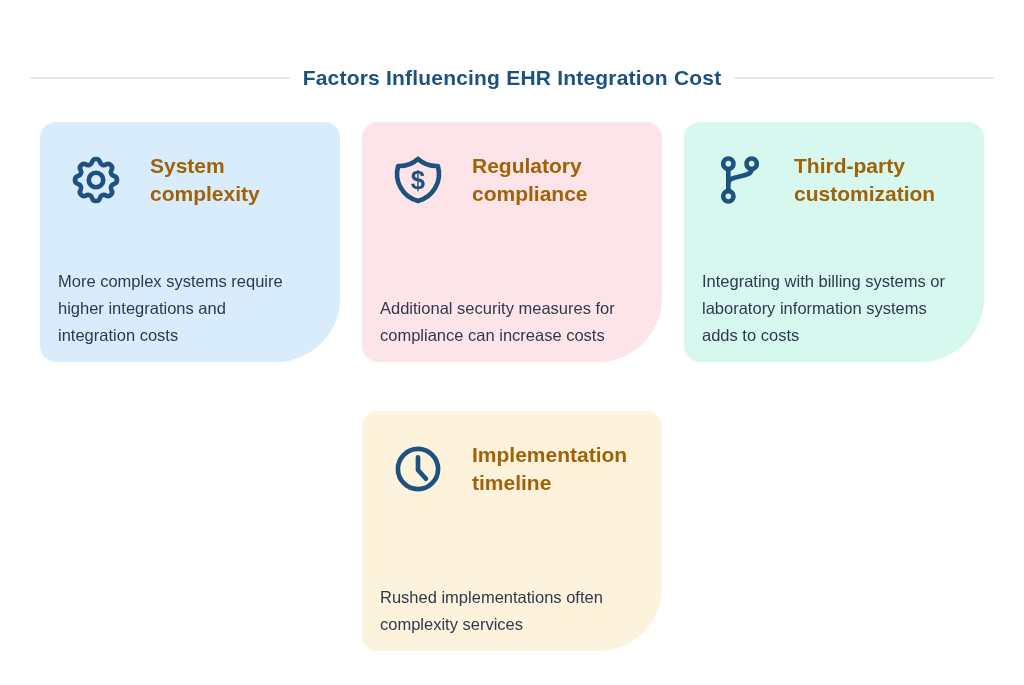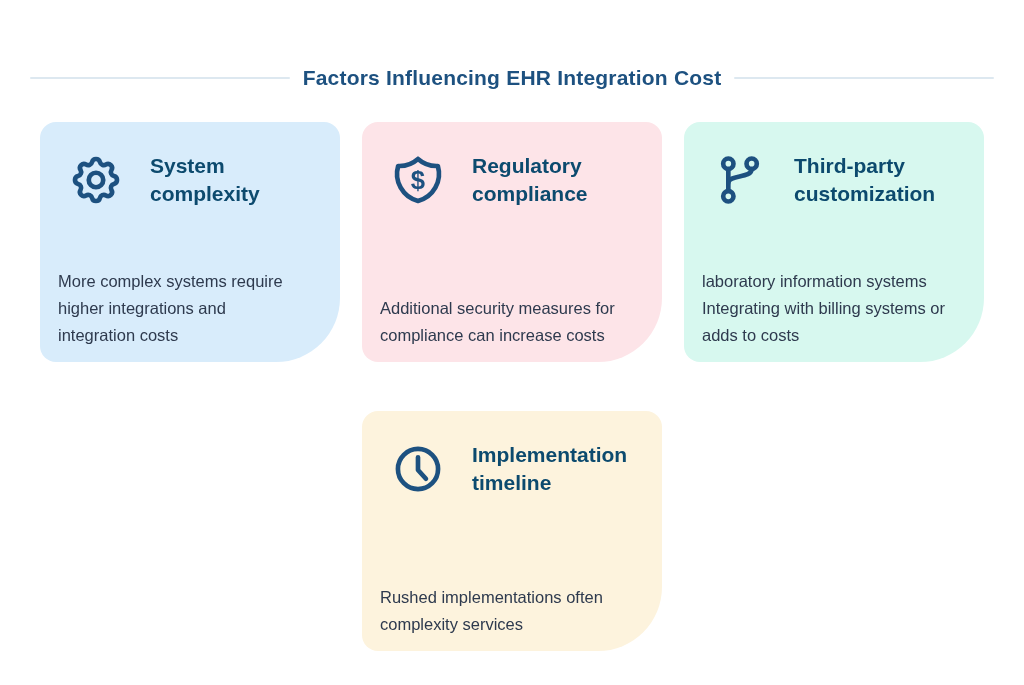--- a/index.html
+++ b/index.html
@@ -25,21 +25,21 @@
   .card2{left:362px;top:122px;background:#fde4e8;}
   .card3{left:684px;top:122px;background:#d7f8ef;}
   .card4{left:362px;top:383px;background:#fdf3dd;margin-top:28px;}
   .card-head{
     position:absolute;left:28px;top:30px;right:14px;
     display:flex;align-items:center;gap:26px;
   }
   .icon{width:56px;height:56px;flex:0 0 56px;display:block;}
   .icon svg{width:56px;height:56px;display:block;}
   .card-title{
-    margin:0;font-size:21px;line-height:28px;font-weight:700;color:#0c4a6e;max-width:172px;
+    margin:0;font-size:21px;line-height:28px;font-weight:700;color:#a16207;max-width:172px;
   }
   .card-body{
     position:absolute;left:18px;right:8px;bottom:13px;margin:0;
     font-size:16.5px;line-height:27px;color:#2e3a4e;
   }
   .bl{display:block;white-space:nowrap;}
 </style>
 </head>
 <body>
 
@@ -92,22 +92,22 @@
           <circle cx="7" cy="5" r="2.2"></circle>
           <circle cx="17" cy="5" r="2.2"></circle>
           <circle cx="7" cy="19" r="2.2"></circle>
           <line x1="7" y1="7.4" x2="7" y2="16.6"></line>
           <path d="M7 13.2 C 7 9.6, 17 11.4, 17 7.4"></path>
         </svg>
       </span>
       <h2 class="card-title">Third-party customization</h2>
     </div>
     <p class="card-body">
+      <span class="bl">Integrating with billing systems or</span>
       <span class="bl">laboratory information systems</span>
-      <span class="bl">Integrating with billing systems or</span>
       <span class="bl">adds to costs</span>
     </p>
   </section>
 
   <section class="card card4">
     <div class="card-head">
       <span class="icon">
         <svg viewBox="0 0 24 24" fill="none" stroke="#1d5180" stroke-width="2" stroke-linecap="round" stroke-linejoin="round">
           <circle cx="12" cy="12" r="8.6"></circle>
           <polyline points="12 7 12 12.4 15.4 16.2"></polyline>

